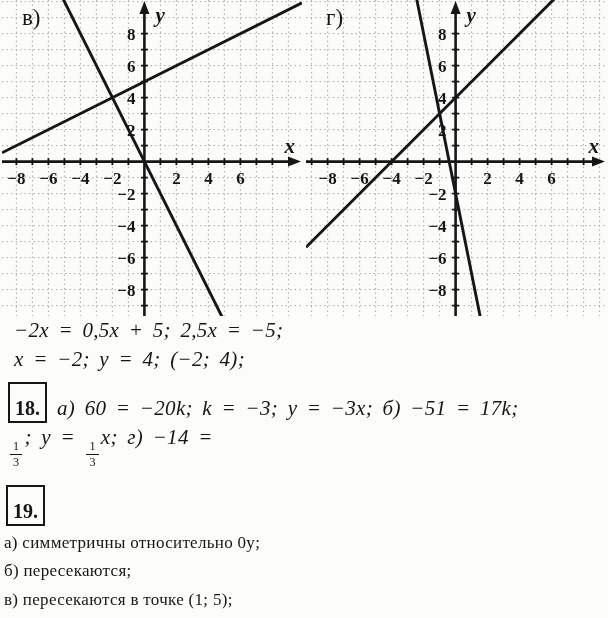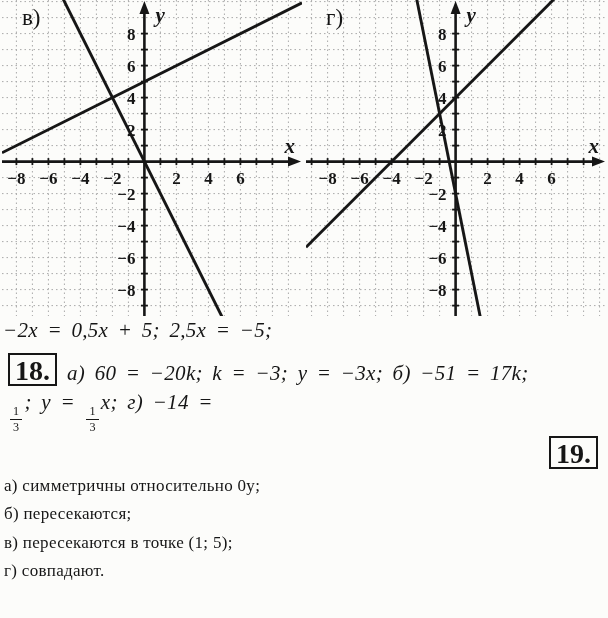--- a/index.html
+++ b/index.html
@@ -19,40 +19,40 @@
   }
   svg{display:block;}
   .tick{font-family:"Liberation Serif","DejaVu Serif",serif;font-size:17px;font-weight:600;fill:#161616;}
   .axlab{font-family:"Liberation Serif","DejaVu Serif",serif;font-style:italic;font-size:21px;font-weight:600;fill:#161616;}
 
   
   .math{
     font-style:italic;font-size:21px;line-height:29px;
     letter-spacing:0.3px;word-spacing:4px;white-space:nowrap;
   }
-  .solutions-row{display:flex;margin-top:0;}
+  .solutions-row{display:flex;margin-top:0;padding-left:11px;}
   .sol-col-left{flex:0 0 304px;padding-left:3px;}
   .sol-col-right{flex:1;padding-left:13px;}
 
   .p18{margin-top:8px;padding-left:8px;}
   .p18 .line{line-height:29px;}
   .numbox{
-    display:inline-block;font-style:normal;font-weight:bold;font-size:28px;
-    border:2px solid #161616;padding:4px 5px 1px;line-height:24px;
+    display:inline-block;font-style:normal;font-weight:bold;font-size:20px;
+    border:2px solid #161616;padding:12px 5px 1px;line-height:24px;
     margin-right:10px;letter-spacing:0;word-spacing:0;
   }
   .frac{
     display:inline-flex;flex-direction:column;align-items:center;
     vertical-align:-0.5em;line-height:1.05;font-size:0.58em;
     font-style:normal;margin:0 2px;
   }
   .frac .fnum{border-bottom:1.5px solid currentColor;padding:0 3px 1px;}
   .frac .fden{padding-top:1px;}
 
-  .p19{margin-top:2px;padding-left:6px;text-align:right;}
+  .p19{margin-top:16px;padding-left:6px;}
   .answers{margin-top:3px;padding-left:4px;}
   .ans{font-size:17px;line-height:28.5px;letter-spacing:0.3px;}
 </style>
 </head>
 <body>
 
 <div class="page">
 
   <div class="graphs-row">
     <figure class="graph-panel">
@@ -259,20 +259,21 @@
           <text x="160.6" y="22" class="axlab">y</text>
           <line x1="0" y1="-554.4" x2="300" y2="945.6" stroke="#161616" stroke-width="2.9" clip-path="url(#cp1)"></line>
           <line x1="0" y1="247.2" x2="300" y2="-52.80000000000001" stroke="#161616" stroke-width="2.9" clip-path="url(#cp1)"></line>
         </svg>
     </figure>
   </div>
 
   <div class="solutions-row">
     <div class="sol-col-left">
       <div class="math">−2x = 0,5x + 5; 2,5x = −5;</div>
+      <div class="math">x = −2; y = 4; (−2; 4);</div>
     </div>
     <div class="sol-col-right">
     </div>
   </div>
 
   <div class="p18">
     <div class="math line"><span class="numbox">18.</span><span>а) 60 = −20k; k = −3; y = −3x; б) −51 = 17k;</span></div>
     <div class="math line"><span class="frac">
           <span class="fnum">1</span>
           <span class="fden">3</span>

